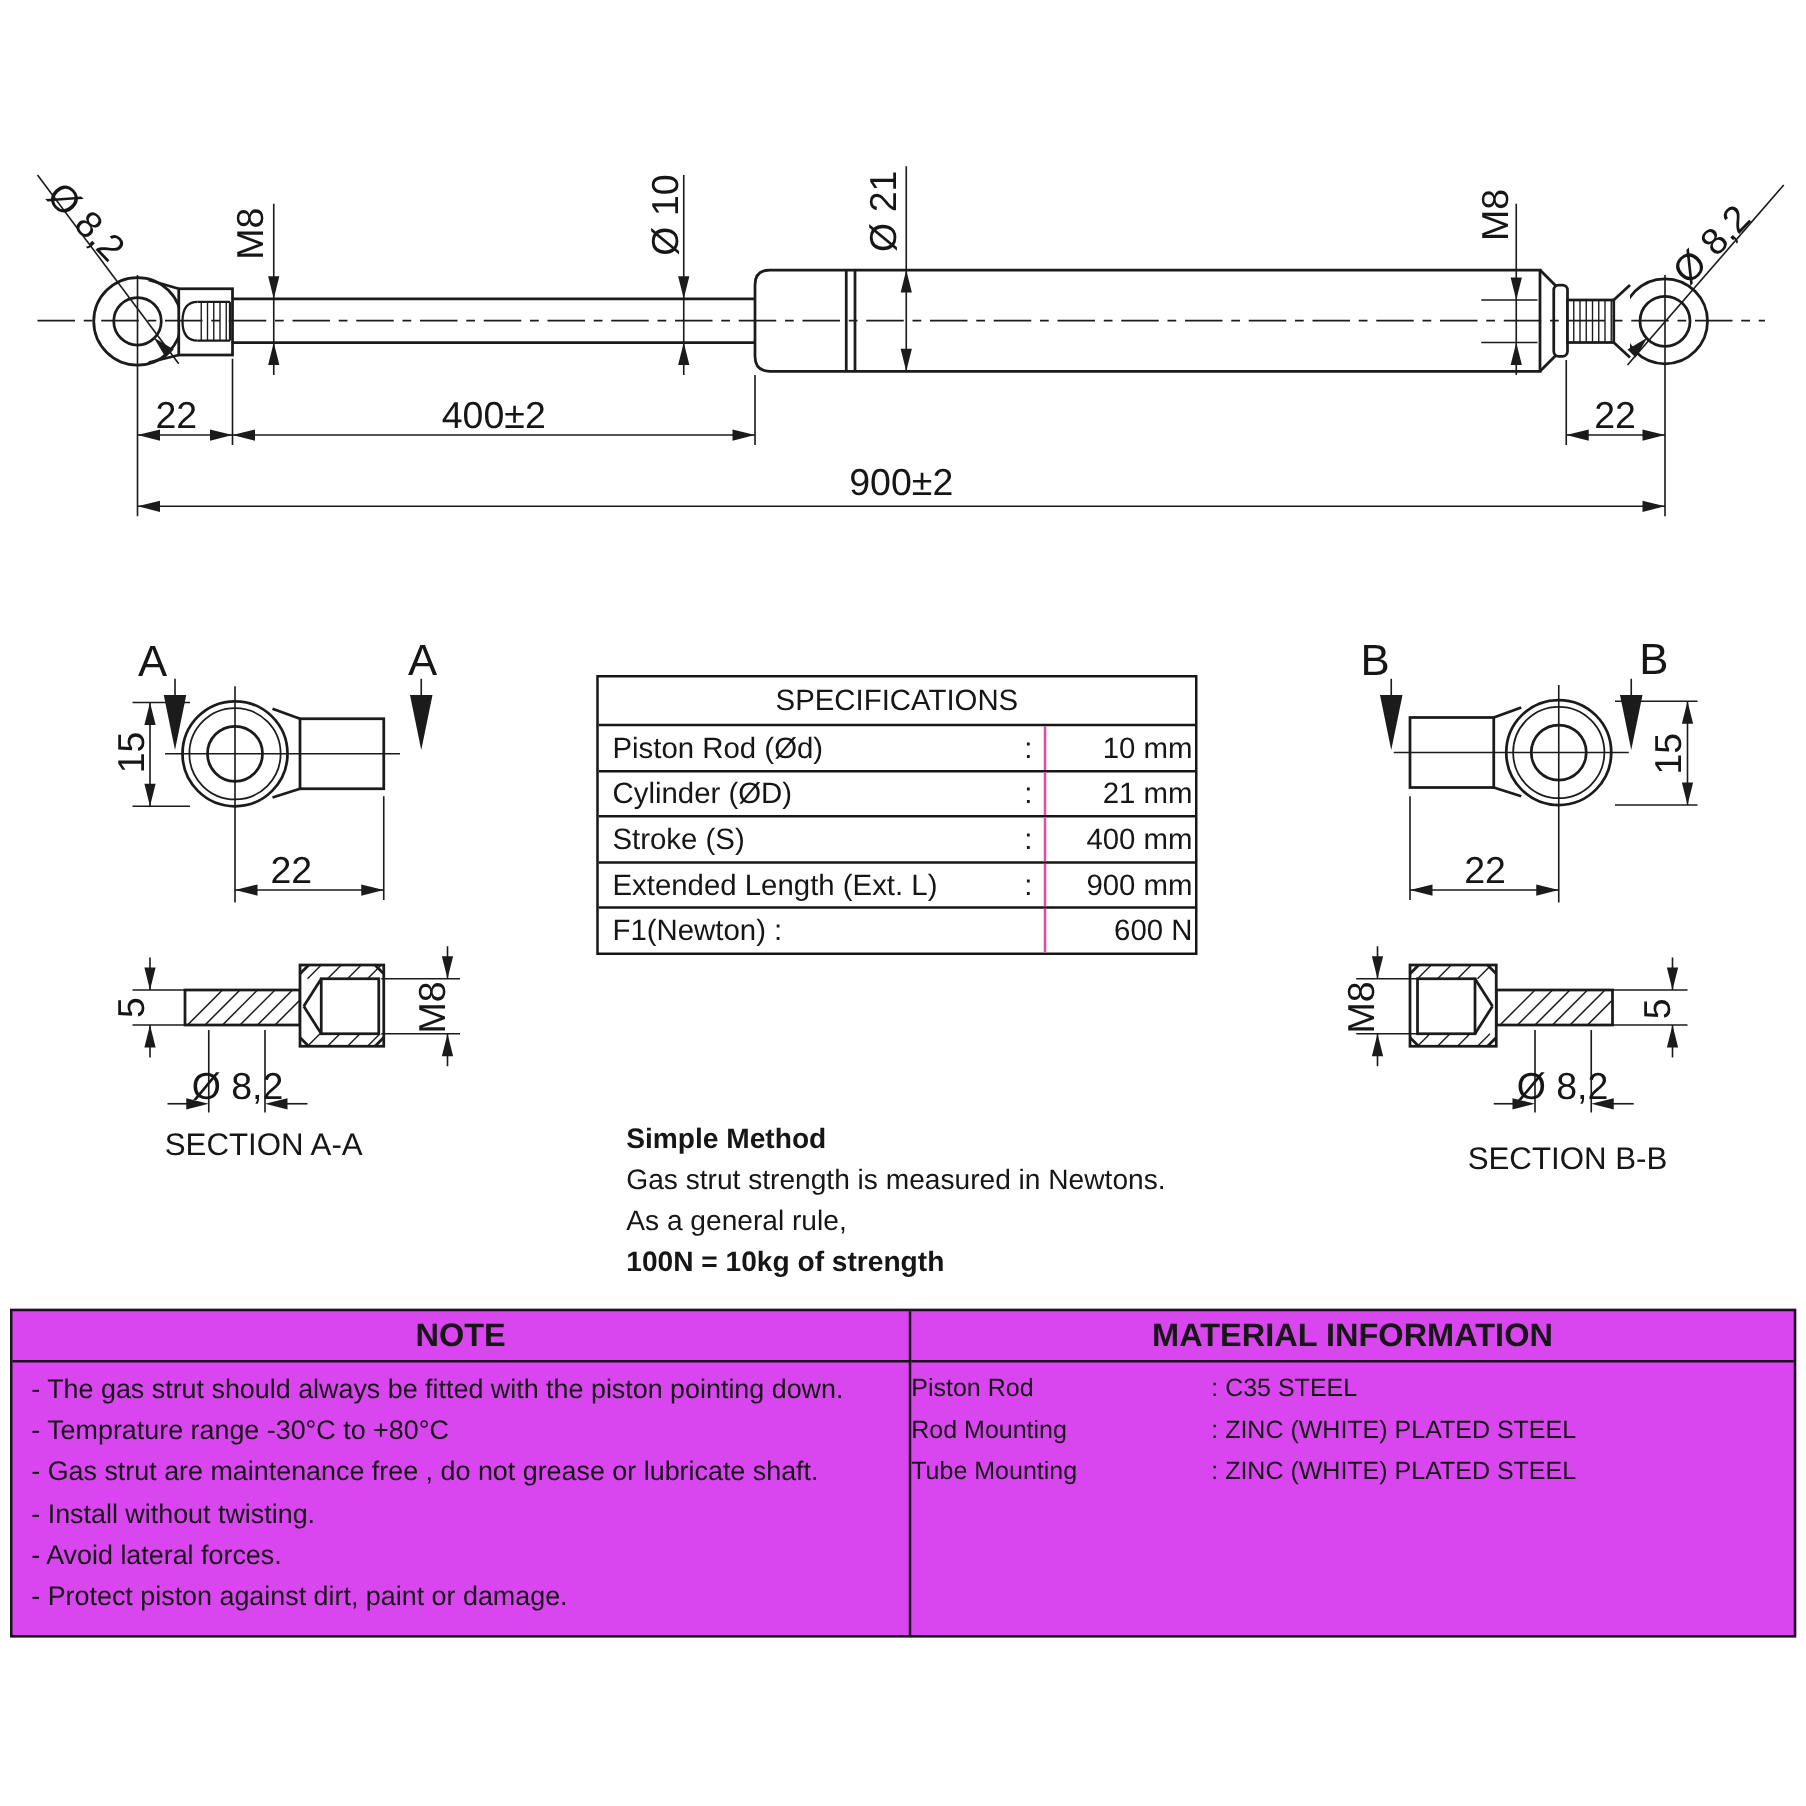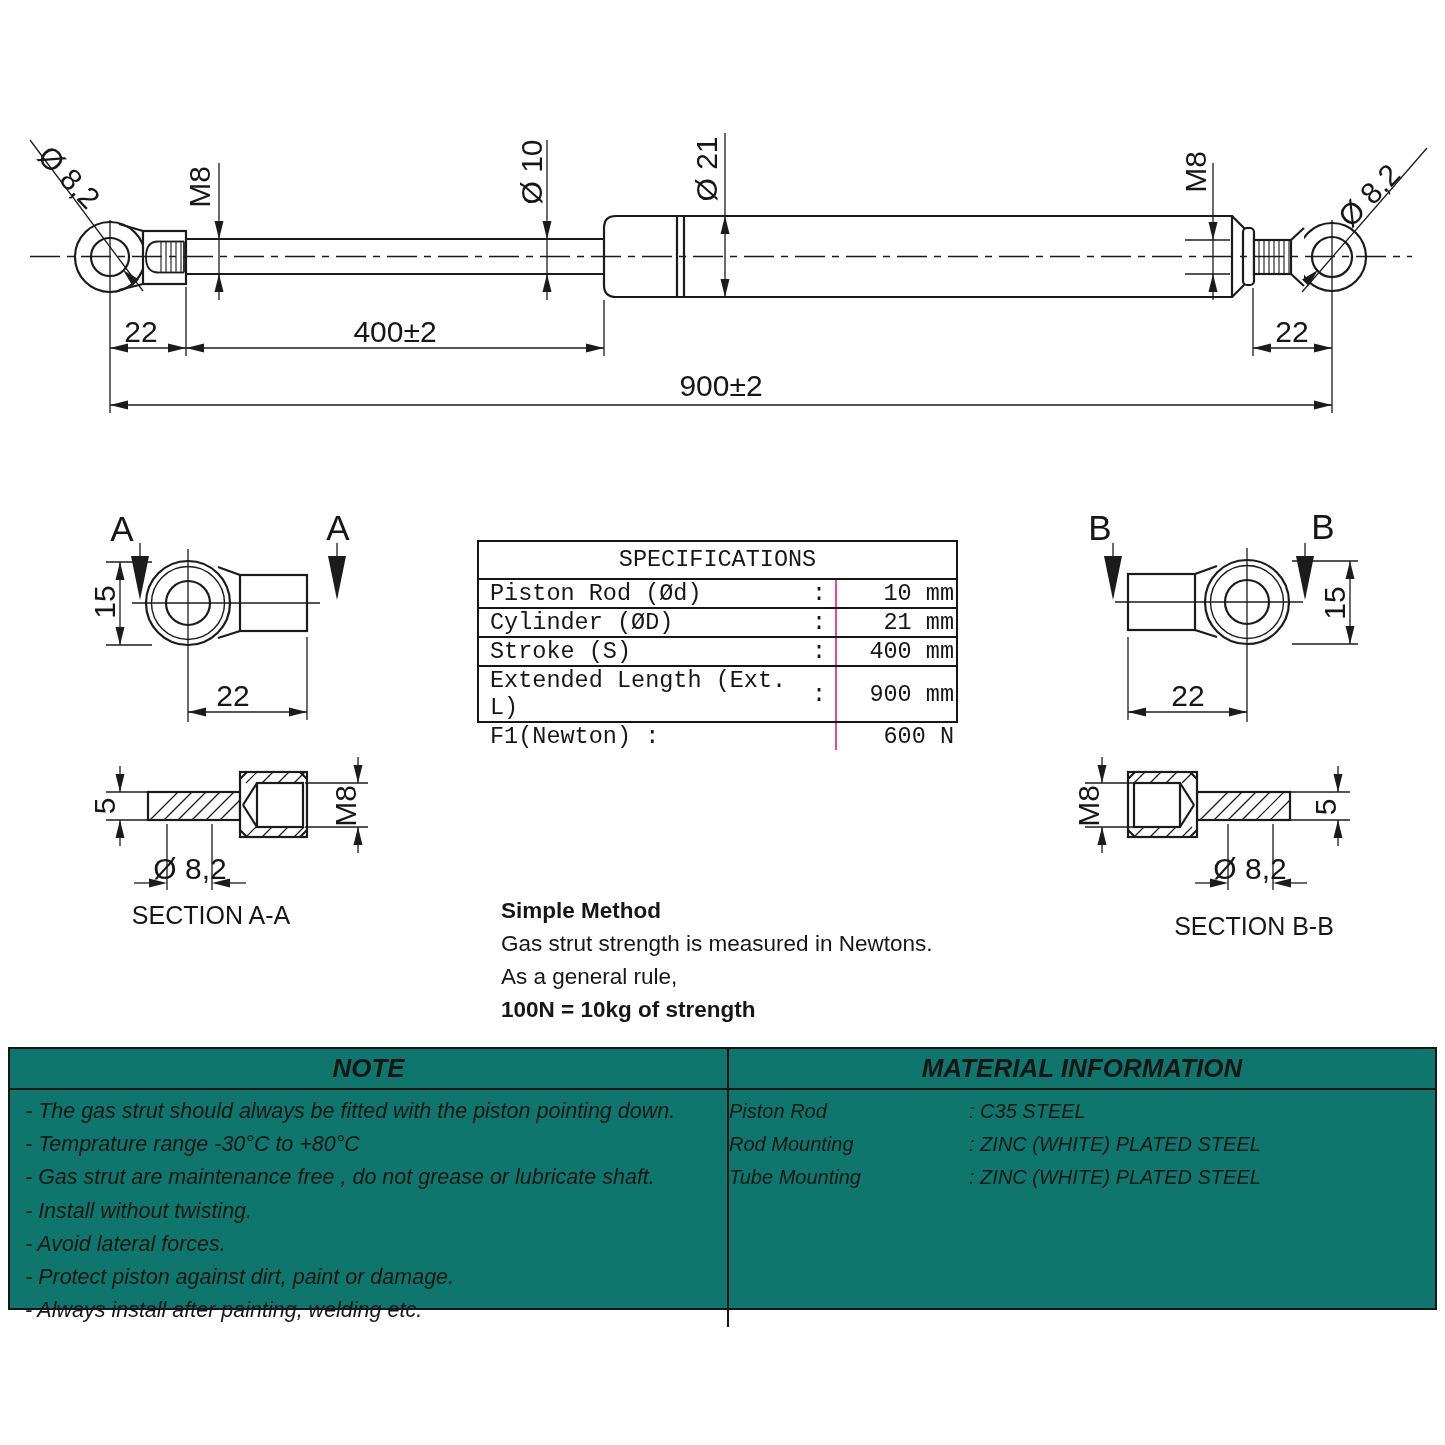--- a/index.html
+++ b/index.html
@@ -5,38 +5,38 @@
   html,body{margin:0;padding:0;background:#fff;}
   #page{position:relative;width:1445px;height:1445px;background:#ffffff;overflow:hidden;
         font-family:"Liberation Sans", sans-serif;color:#161616;}
   svg{position:absolute;left:0;top:0;}
   svg text{font-family:"Liberation Sans", sans-serif;fill:#161616;}
   .dimtxt{font-size:30px;}
   .sectitle{font-size:25px;}
   .cutletter{font-size:35px;}
 
   
-  .specs{position:absolute;left:477px;top:540px;width:481px;height:183px;
+  .specs{position:absolute;left:477px;top:540px;width:481px;height:224px;
          border:2px solid #161616;box-sizing:border-box;display:flex;flex-direction:column;
-         background:#fff;font-size:23.5px;font-family:Liberation Mono, monospace;}
+         background:#fff;font-size:23.5px;}
   .specs-title{height:37px;line-height:36px;text-align:center;border-bottom:2px solid #161616;}
   .specs-row{flex:1;display:flex;border-bottom:2px solid #161616;align-items:center;}
   .specs-row:last-child{border-bottom:none;}
   .specs-label{width:336px;display:flex;justify-content:space-between;align-items:center;
                padding:0 9px 0 11px;border-right:2px solid #ec4899;align-self:stretch;}
   .specs-value{flex:1;text-align:right;padding-right:2px;}
 
   
   .simple{position:absolute;left:501px;top:894px;width:480px;font-size:22.5px;line-height:33px;}
   .simple .b{font-weight:bold;}
 
   
   .bottomtable{position:absolute;left:8px;top:1047px;width:1429px;height:263px;
                border:2.5px solid #161616;box-sizing:border-box;display:grid;
-               grid-template-columns:719px 1fr;grid-template-rows:41px 1fr;background:#0f766e;font-style:italic;}
+               grid-template-columns:719px 1fr;grid-template-rows:41px 1fr;background:#d946ef;}
   .bt-head{border-bottom:2px solid #161616;display:flex;align-items:center;justify-content:center;
            font-weight:bold;font-size:26px;}
   .bt-head.left{border-right:2px solid #161616;}
   .bt-body.left{border-right:2px solid #161616;padding:5px 17px 0 15px;font-size:21.5px;line-height:33.2px;}
   .bt-body.right{padding:5px 10px 0 0;font-size:20px;line-height:33.2px;}
   .mat-row{display:flex;}
   .mat-name{width:240px;flex:0 0 240px;}
 </style>
 </head>
 <body>
@@ -361,21 +361,20 @@
 <div class="bottomtable">
   <div class="bt-head left">NOTE</div>
   <div class="bt-head">MATERIAL INFORMATION</div>
   <div class="bt-body left">
     <div>- The gas strut should always be fitted with the piston pointing down.</div>
     <div>- Temprature range -30°C to +80°C</div>
     <div>- Gas strut are maintenance free , do not grease or lubricate shaft.</div>
     <div>- Install without twisting.</div>
     <div>- Avoid lateral forces.</div>
     <div>- Protect piston against dirt, paint or damage.</div>
-    <div>- Always install after painting, welding etc.</div>
   </div>
   <div class="bt-body right">
     <div class="mat-row">
       <span class="mat-name">Piston Rod</span>
       <span>: C35 STEEL</span>
     </div>
     <div class="mat-row">
       <span class="mat-name">Rod Mounting</span>
       <span>: ZINC (WHITE) PLATED STEEL</span>
     </div>

